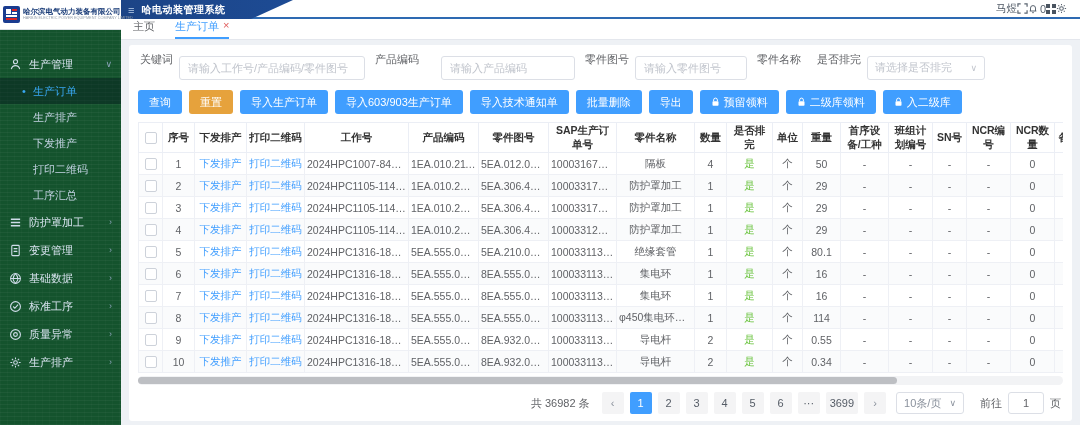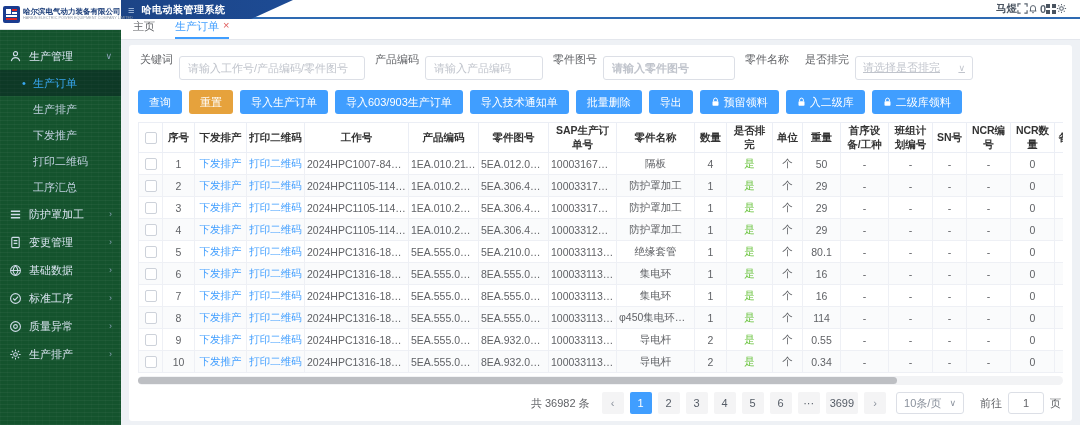--- a/index.html
+++ b/index.html
@@ -8,55 +8,55 @@
   .app { display:flex; width:1080px; height:425px; }
 
   
   .sidebar { flex:0 0 121px; width:121px; background:#14532d; position:relative; display:flex; flex-direction:column; }
   .sidebar .texture { position:absolute; inset:0; background:repeating-linear-gradient(180deg, rgba(255,255,255,.045) 0 1px, transparent 1px 4px), repeating-linear-gradient(90deg, rgba(255,255,255,.02) 0 1px, transparent 1px 7px); pointer-events:none; }
   .logo-box { height:30px; background:#fff; display:flex; align-items:center; gap:3px; padding:0 3px; position:relative; z-index:2; border-bottom:1px solid #d9dee5; }
   .logo-mark { flex:0 0 17px; }
   .logo-text { line-height:1.05; }
   .company-name { font-size:7.5px; font-weight:bold; color:#1a3c78; white-space:nowrap; }
   .company-sub { font-size:4.5px; color:#98a1ad; white-space:nowrap; transform-origin:left; transform:scale(.85); }
-  .menu { position:relative; z-index:1; padding-top:12px; }
+  .menu { position:relative; z-index:1; padding-top:12px;margin-top:8px; }
   .menu-group { color:#d9e4f0; }
   .menu-group-header { height:28px; display:flex; align-items:center; gap:7px; padding:0 9px; font-size:11px; cursor:pointer; }
   .menu-group-header .gicon { width:13px; height:13px; flex:0 0 13px; display:flex; align-items:center; }
   .menu-group-header .chev { margin-left:auto; color:#8fa6bd; font-size:9px; }
   .submenu-item { height:26px; line-height:26px; padding-left:33px; font-size:11px; color:#c3d2e2; position:relative; cursor:pointer; }
   .submenu-item.active { color:#38a8f2; background:rgba(0,10,25,.35); }
   .submenu-item.active::before { content:"•"; position:absolute; left:22px; color:#38a8f2; }
 
   
   .main { flex:1; min-width:0; display:flex; flex-direction:column; }
 
   .topbar { height:19px; background:#fff; border-bottom:2px solid #2e6ab2; position:relative; display:flex; align-items:center; }
   .title-banner { position:absolute; left:0; top:0; height:19px; width:172px; background:linear-gradient(90deg,#1c4486,#1d4b94); clip-path:polygon(0 0,100% 0,calc(100% - 42px) 100%,0 100%); color:#fff; display:flex; align-items:center; gap:7px; padding-left:7px; }
   .collapse-icon { color:#bcd0ea; font-size:11px; cursor:pointer; }
   .app-title { font-size:10px; font-weight:bold; letter-spacing:.5px; white-space:nowrap; }
-  .topbar-right { margin-left:auto; display:flex; align-items:center; gap:0; padding-right:13px; color:#4a5460;font-weight:bold; }
+  .topbar-right { margin-left:auto; display:flex; align-items:center; gap:0; padding-right:13px; color:#4a5460; }
   .topbar-right .tbicon { display:flex; align-items:center; gap:2px; cursor:pointer; color:#5a6470; }
   .user-name { font-size:10.5px; cursor:pointer; }
 
   .tabbar { height:21px; background:#fff; border-bottom:1px solid #e4e7ed; display:flex; align-items:stretch; padding-left:12px; gap:20px; }
   .tab { display:flex; align-items:flex-start; font-size:11px; color:#606266; cursor:pointer; border-bottom:2px solid transparent; }
   .tab.active { color:#409eff; border-bottom-color:#409eff; }
   .tab-close { color:#e05c5c; margin-left:4px; font-size:11px; }
 
   .content { flex:1; padding:5px 8px 4px; min-height:0; }
   .panel { background:#fff; border-radius:3px; height:100%; padding:7px 9px 2px; display:flex; flex-direction:column; min-height:0; }
 
   
   .filter-row { display:flex; align-items:center; margin-bottom:7px; white-space:nowrap; }
   .filter-label { color:#606266; font-size:11px; margin:0 6px 16px 10px; }
   .filter-row .filter-label:first-child { margin-left:2px; }
   .ipt { height:24px; border:1px solid #dcdfe6; border-radius:3px; padding:0 8px; font-size:11px; color:#606266; font-family:inherit; }
   .ipt::placeholder { color:#c0c4cc; }
-  .fake-select { height:24px; border:1px solid #dcdfe6; border-radius:3px; display:inline-flex; align-items:center; justify-content:space-between; padding:0 7px; color:#c0c4cc; cursor:pointer;text-decoration:underline; }
+  .fake-select { height:24px; border:1px solid #dcdfe6; border-radius:3px; display:inline-flex; align-items:center; justify-content:space-between; padding:0 7px; color:#c0c4cc; cursor:pointer; }
   .fake-select .arrow { color:#c0c4cc; font-size:9px; margin-left:6px; }
 
   
   .toolbar-row { display:flex; gap:7px; margin-bottom:8px; }
   .btn { height:24px; border:none; border-radius:3px; background:#409eff; color:#fff; font-size:11px; padding:0 11px; display:inline-flex; align-items:center; gap:4px; cursor:pointer; font-family:inherit; white-space:nowrap; }
   .btn.warning { background:#e6a23c; }
   .btn svg { display:block; }
 
   
   .table-wrap { overflow:hidden; }
@@ -242,23 +242,23 @@
         </div>
       </div>
 
     <div class="content">
       <div class="panel">
 
         <div class="filter-row" id="filter-row">
             <span class="filter-label">关键词</span>
             <input class="ipt" placeholder="请输入工作号/产品编码/零件图号" style="width: 186px;">
             <span class="filter-label">产品编码</span>
-            <input class="ipt" placeholder="请输入产品编码" style="width: 118px;">
+            <input class="ipt" placeholder="请输入产品编码" style="width: 134px; margin-left: 16px;">
             <span class="filter-label">零件图号</span>
-            <input class="ipt" placeholder="请输入零件图号" style="width: 132px; font-weight: bold;">
+            <input class="ipt" placeholder="请输入零件图号" style="width: 112px;">
             <span class="filter-label">零件名称</span>
             <span class="filter-label">是否排完</span>
             <span class="fake-select" style="width: 118px;">
               <span>请选择是否排完</span>
               <span class="arrow">∨</span>
             </span>
           </div>
 
         <div class="toolbar-row" id="toolbar-row">
             <button class="btn">
@@ -291,30 +291,30 @@
               </span>
               <span>预留领料</span>
             </button>
             <button class="btn">
               <span>
                 <svg width="9" height="10" viewBox="0 0 12 13">
                   <path d="M3.5 5.5V3.8a2.5 2.5 0 015 0v1.7" fill="none" stroke="#fff" stroke-width="1.3"></path>
                   <rect x="2" y="5.5" width="8" height="6" rx="1" fill="#fff"></rect>
                 </svg>
               </span>
-              <span>入二级库</span>
+              <span>二级库领料</span>
             </button>
             <button class="btn">
               <span>
                 <svg width="9" height="10" viewBox="0 0 12 13">
                   <path d="M3.5 5.5V3.8a2.5 2.5 0 015 0v1.7" fill="none" stroke="#fff" stroke-width="1.3"></path>
                   <rect x="2" y="5.5" width="8" height="6" rx="1" fill="#fff"></rect>
                 </svg>
               </span>
-              <span>二级库领料</span>
+              <span>入二级库</span>
             </button>
           </div>
 
         <div class="table-wrap">
           <table>
             <colgroup id="table-colgroup">
                 <col style="width: 24px;">
                 <col style="width: 32px;">
                 <col style="width: 52px;">
                 <col style="width: 58px;">

